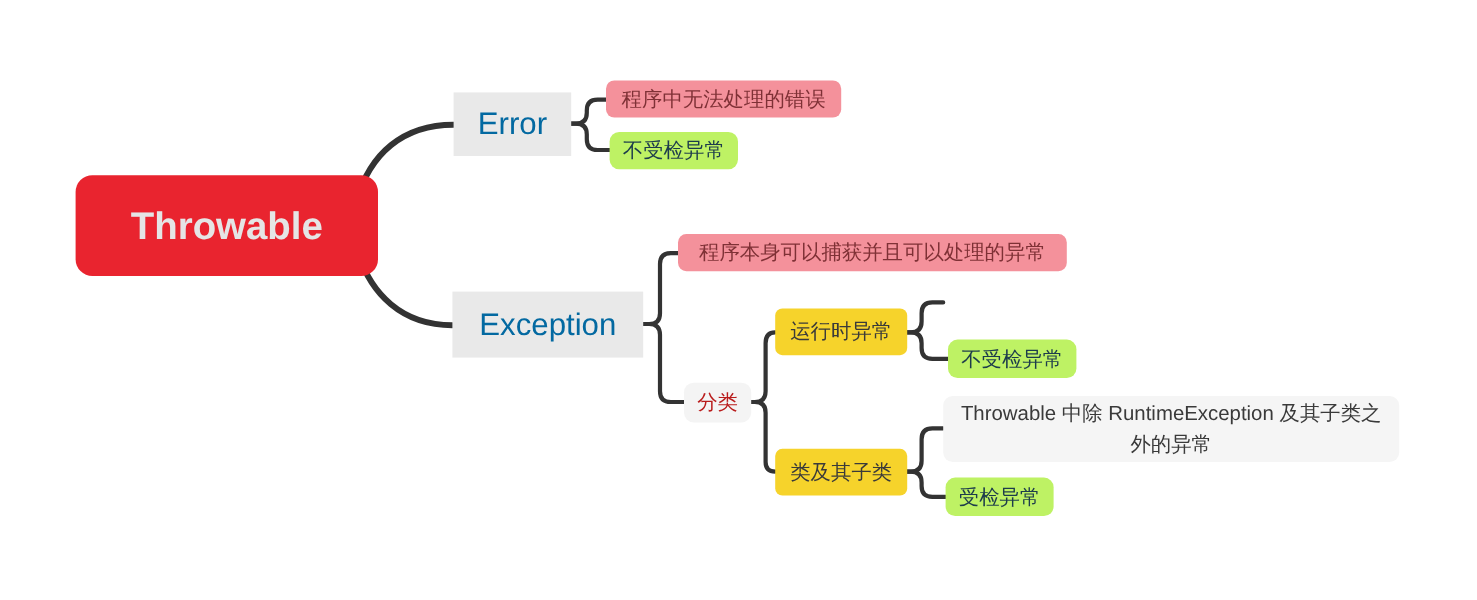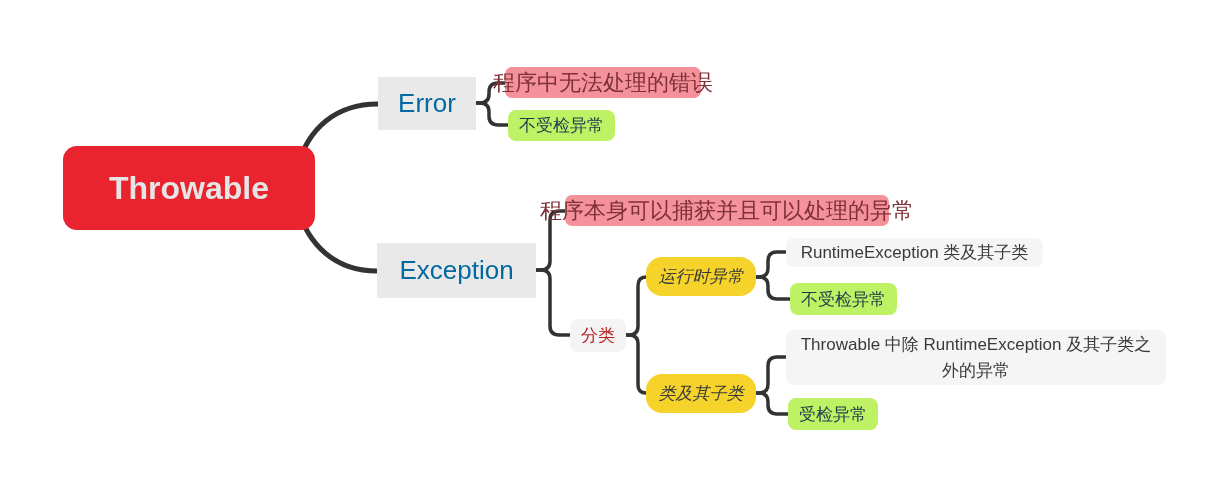--- a/index.html
+++ b/index.html
@@ -20,27 +20,27 @@
     background:#E9242F;border-radius:14px;
     color:#e5e5e5;font-size:32px;font-weight:bold;
   }
   .main-topic{
     background:#E9E9E9;border-radius:0;
     color:#0369a1;font-size:26px;
   }
   .topic-error{left:378px;top:77px;width:98px;height:53px;}
   .topic-exception{left:377px;top:243px;width:159px;height:55px;}
   .pink{
-    background:#F4919B;border-radius:7px;color:#7F3136;font-size:22px;
+    background:#F4919B;border-radius:7px;color:#7F3136;font-size:17px;
   }
   .blue{
     background:#bef264;border-radius:8px;color:#1D3C4C;font-size:17px;
   }
   .yellow{
-    background:#F6D32B;border-radius:16px;color:#3A3A3A;font-size:17px;font-style:italic;
+    background:#F6D32B;border-radius:6px;color:#3A3A3A;font-size:17px;
   }
   .lightgray{
     background:#F5F5F5;border-radius:8px;color:#3A3A3A;font-size:17px;
   }
   .pink-error-desc{left:505px;top:67px;width:196px;height:31px;}
   .blue-error-tag{left:508px;top:110px;width:107px;height:31px;}
   .pink-exception-desc{left:565px;top:195px;width:324px;height:31px;}
   .fenlei-node{left:570px;top:319px;width:56px;height:33px;background:#F4F4F4;border-radius:8px;color:#b91c1c;font-size:17px;}
   .yellow-runtime{left:646px;top:257px;width:110px;height:39px;}
   .gray-runtime-desc{left:786px;top:238px;width:257px;height:29px;}
@@ -84,20 +84,19 @@
 
   <div class="node main-topic topic-error">Error</div>
   <div class="node pink pink-error-desc">程序中无法处理的错误</div>
   <div class="node blue blue-error-tag">不受检异常</div>
 
   <div class="node main-topic topic-exception">Exception</div>
   <div class="node pink pink-exception-desc">程序本身可以捕获并且可以处理的异常</div>
   <div class="node fenlei-node">分类</div>
 
   <div class="node yellow yellow-runtime">运行时异常</div>
-  <div class="node lightgray gray-runtime-desc">RuntimeException 类及其子类</div>
   <div class="node blue blue-runtime-tag">不受检异常</div>
 
   <div class="node yellow yellow-compile">类及其子类</div>
   <div class="node lightgray gray-compile-desc">Throwable 中除 RuntimeException 及其子类之外的异常</div>
   <div class="node blue blue-compile-tag">受检异常</div>
 
 </div>
 
 </body></html>

